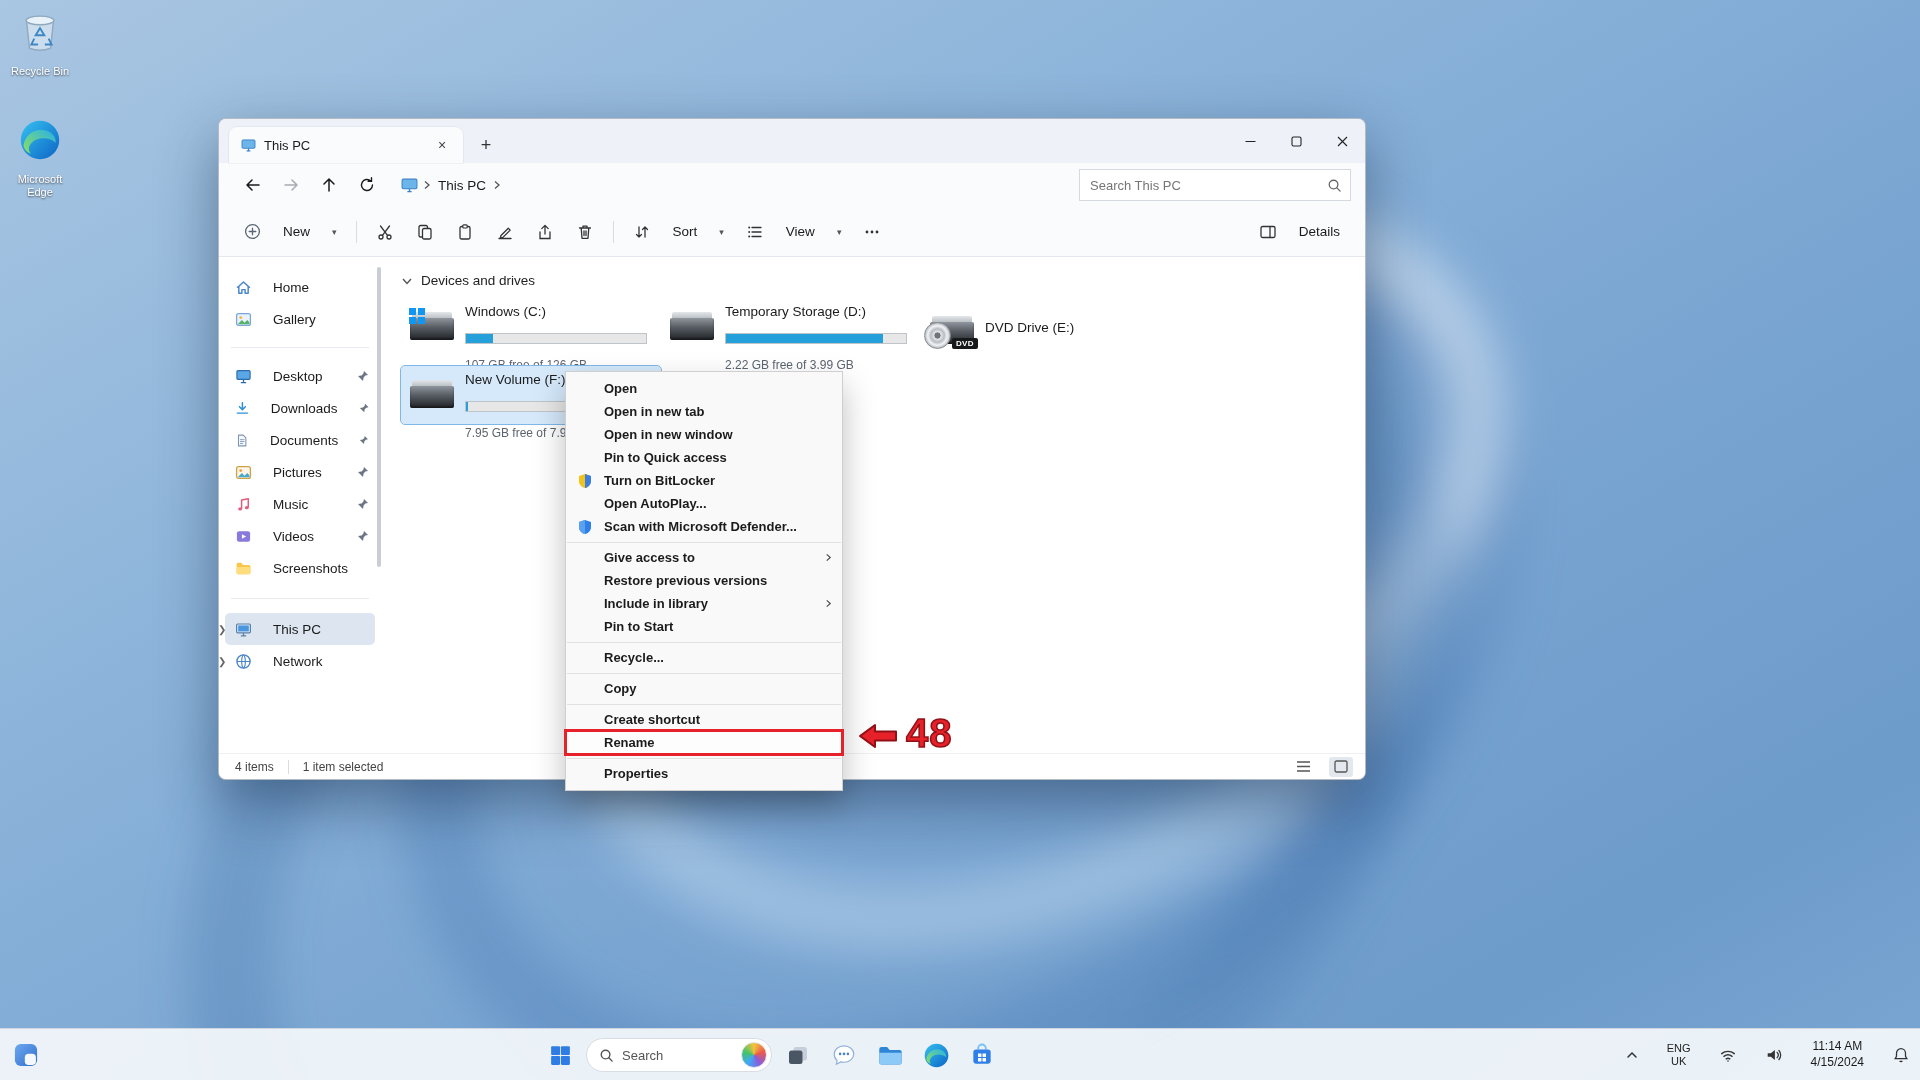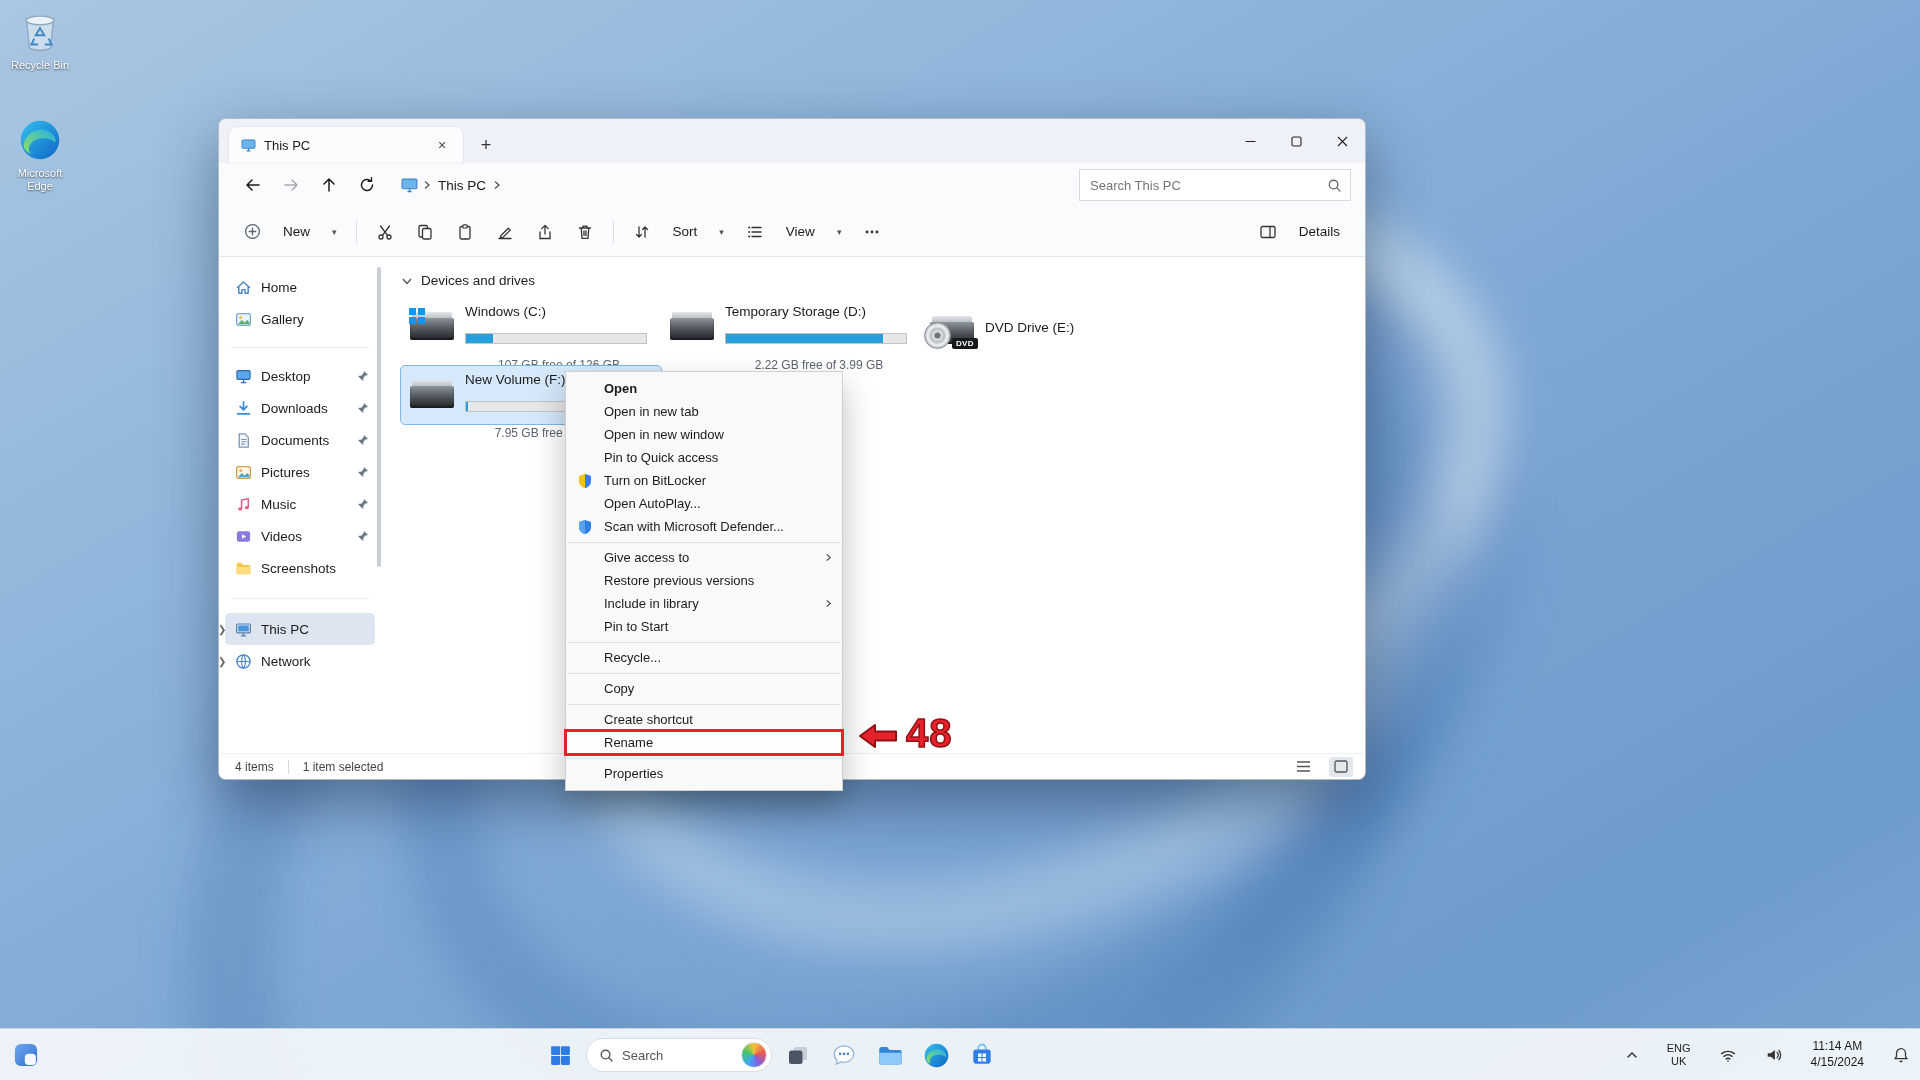--- a/index.html
+++ b/index.html
@@ -5,21 +5,21 @@
   * { margin:0; padding:0; box-sizing:border-box; }
   html,body { width:1920px; height:1080px; overflow:hidden; }
   body { font-family:"Liberation Sans","DejaVu Sans",sans-serif; font-size:13.5px; color:#1b1b1b; }
 
   
   .screen { position:relative; width:1920px; height:1080px;
     background:linear-gradient(150deg,#a9c6e2 0%,#8fb6db 30%,#7aa5d2 60%,#6d9bca 85%,#7aa6d2 100%); }
   .bloom { position:absolute; inset:0; pointer-events:none; }
 
   .desktop-icon { position:absolute; width:64px; text-align:center; cursor:default; }
-  .desktop-icon .dlabel { display:block; margin-top:2px; font-size:11px; color:#fff;
+  .desktop-icon .dlabel { display:block; margin-top:8px; font-size:11px; color:#fff;
     text-shadow:0 1px 2px rgba(0,0,0,.65); line-height:1.15; }
 
   
   .window { position:absolute; left:218px; top:118px; width:1148px; height:662px;
     background:#fff; border-radius:8px; overflow:hidden;
     border:1px solid rgba(40,60,90,.35); box-shadow:0 22px 60px rgba(10,30,60,.45); display:flex; flex-direction:column; }
 
   .titlebar { height:44px; background:#eef2f8; display:flex; align-items:flex-end; position:relative; flex:none; }
   .tab { margin-left:10px; height:36px; width:234px; background:#f9fbfd; border-radius:8px 8px 0 0;
     display:flex; align-items:center; padding:0 8px 0 12px; gap:8px; box-shadow:0 0 0 1px rgba(0,0,0,.04); }
@@ -45,21 +45,21 @@
   .tool-btn { height:34px; border:none; background:transparent; border-radius:4px; display:flex; align-items:center;
     gap:22px; padding:0 9px; font-size:13.5px; color:#1b1b1b;text-align:right; }
   .tb-sep { width:1px; height:22px; background:#d9dde3; margin:0 6px; }
   .chev { font-size:9px; color:#555; }
   .toolbar .spacer { flex:1; }
 
   .win-body { flex:1; display:flex; min-height:0; background:#fff; }
 
   
   .sidebar { width:160px; flex:none; padding:14px 4px 0 6px; position:relative; }
-  .side-item { height:32px; display:flex; align-items:center; gap:9px; padding:0 6px 0 10px; border-radius:5px;
+  .side-item { height:32px; display:flex; align-items:center; gap:21px; padding:0 6px 0 10px; border-radius:5px;
     position:relative; font-size:13.5px; }
   .side-item .tree-chev { position:absolute; left:-7px; width:10px; color:#666; font-size:10px; }
   .side-item.sel { background:#dde6f0; }
   .side-item .pin { margin-left:auto; }
   .side-div { height:1px; background:#e7eaee; margin:12px 6px 12px 6px; }
   .side-div.big { margin:14px 6px; }
   .sb-scroll { position:absolute; right:-2px; top:10px; width:4px; height:300px; background:#c9ced6; border-radius:2px; }
 
   
   .main { flex:1; padding:16px 10px 0 22px; position:relative; }
@@ -77,34 +77,34 @@
     grid-template-columns:7px 7px; grid-template-rows:7px 7px; gap:2px; }
   .winlogo span { background:#1197f1; }
   .disc { position:absolute; left:-5px; bottom:-3px; width:27px; height:27px; border-radius:50%;
     background:radial-gradient(circle,#70757a 16%,#e6e9ec 19%,#b9bec4 38%,#f2f4f6 55%,#a6abb1 75%,#d4d8dc 90%); border:1px solid #8a9096; }
   .dvd-badge { position:absolute; right:-3px; bottom:-3px; background:#17181a; color:#fff; font-size:8px;
     font-weight:bold; padding:1px 4px; border-radius:2px; letter-spacing:.4px; }
   .drive-text { flex:1; min-width:0; display:flex; flex-direction:column; gap:14px; }
   .drive-name { font-size:13.5px; white-space:nowrap; }
   .drive-bar { width:182px; height:11px; background:#e7e7e7; border:1px solid #bfc4c9; }
   .drive-fill { height:100%; background:#26a0da; }
-  .drive-info { font-size:12px; color:#5c6470; white-space:nowrap;text-align:center; }
+  .drive-info { font-size:12px; color:#5c6470; white-space:nowrap; }
   .drive-tile.centered { align-items:center; }
 
   .statusbar { height:26px; border-top:1px solid #eef0f3; display:flex; align-items:center; padding:0 12px 0 16px;
     font-size:12px; color:#444; gap:14px; flex:none; background:#fff; }
   .status-div { width:1px; height:14px; background:#d8dce1; }
   .statusbar .spacer { flex:1; }
   .view-toggle { width:24px; height:20px; display:flex; align-items:center; justify-content:center; border:none; background:transparent; border-radius:3px; }
   .view-toggle.sel { background:#e3e8ef; }
 
   
   .ctx { position:absolute; left:565px; top:371px; width:278px; background:#f9f9f9; border:1px solid #cfcfcf;
     border-radius:0; box-shadow:0 14px 30px rgba(0,0,0,.25); padding:5px 0; z-index:60; }
-  .ctx-item { height:23px; display:flex; align-items:center; padding:0 14px 0 38px; font-size:13px; position:relative; }
+  .ctx-item { height:23px; display:flex; align-items:center; padding:0 14px 0 38px; font-size:13px; position:relative;font-weight:bold; }
   .ctx-item.bold { font-weight:bold; }
   .ctx-item .mi { position:absolute; left:11px; width:16px; height:16px; display:flex; }
   .ctx-item .sub { position:absolute; right:9px; color:#444; }
   .ctx-sep { height:1px; background:#e1e1e1; margin:3.5px 1px; }
   .ctx-item.red-box { outline:3px solid #e62129; outline-offset:-1px; background:#fdfdfd; }
 
   
   .annot-arrow { position:absolute; left:858px; top:722px; z-index:70; }
   .annot-num { position:absolute; left:906px; top:711px; z-index:70; font-size:40px; font-weight:bold;
     color:#e62129; -webkit-text-stroke:1.5px #8f1016; letter-spacing:1px; }

